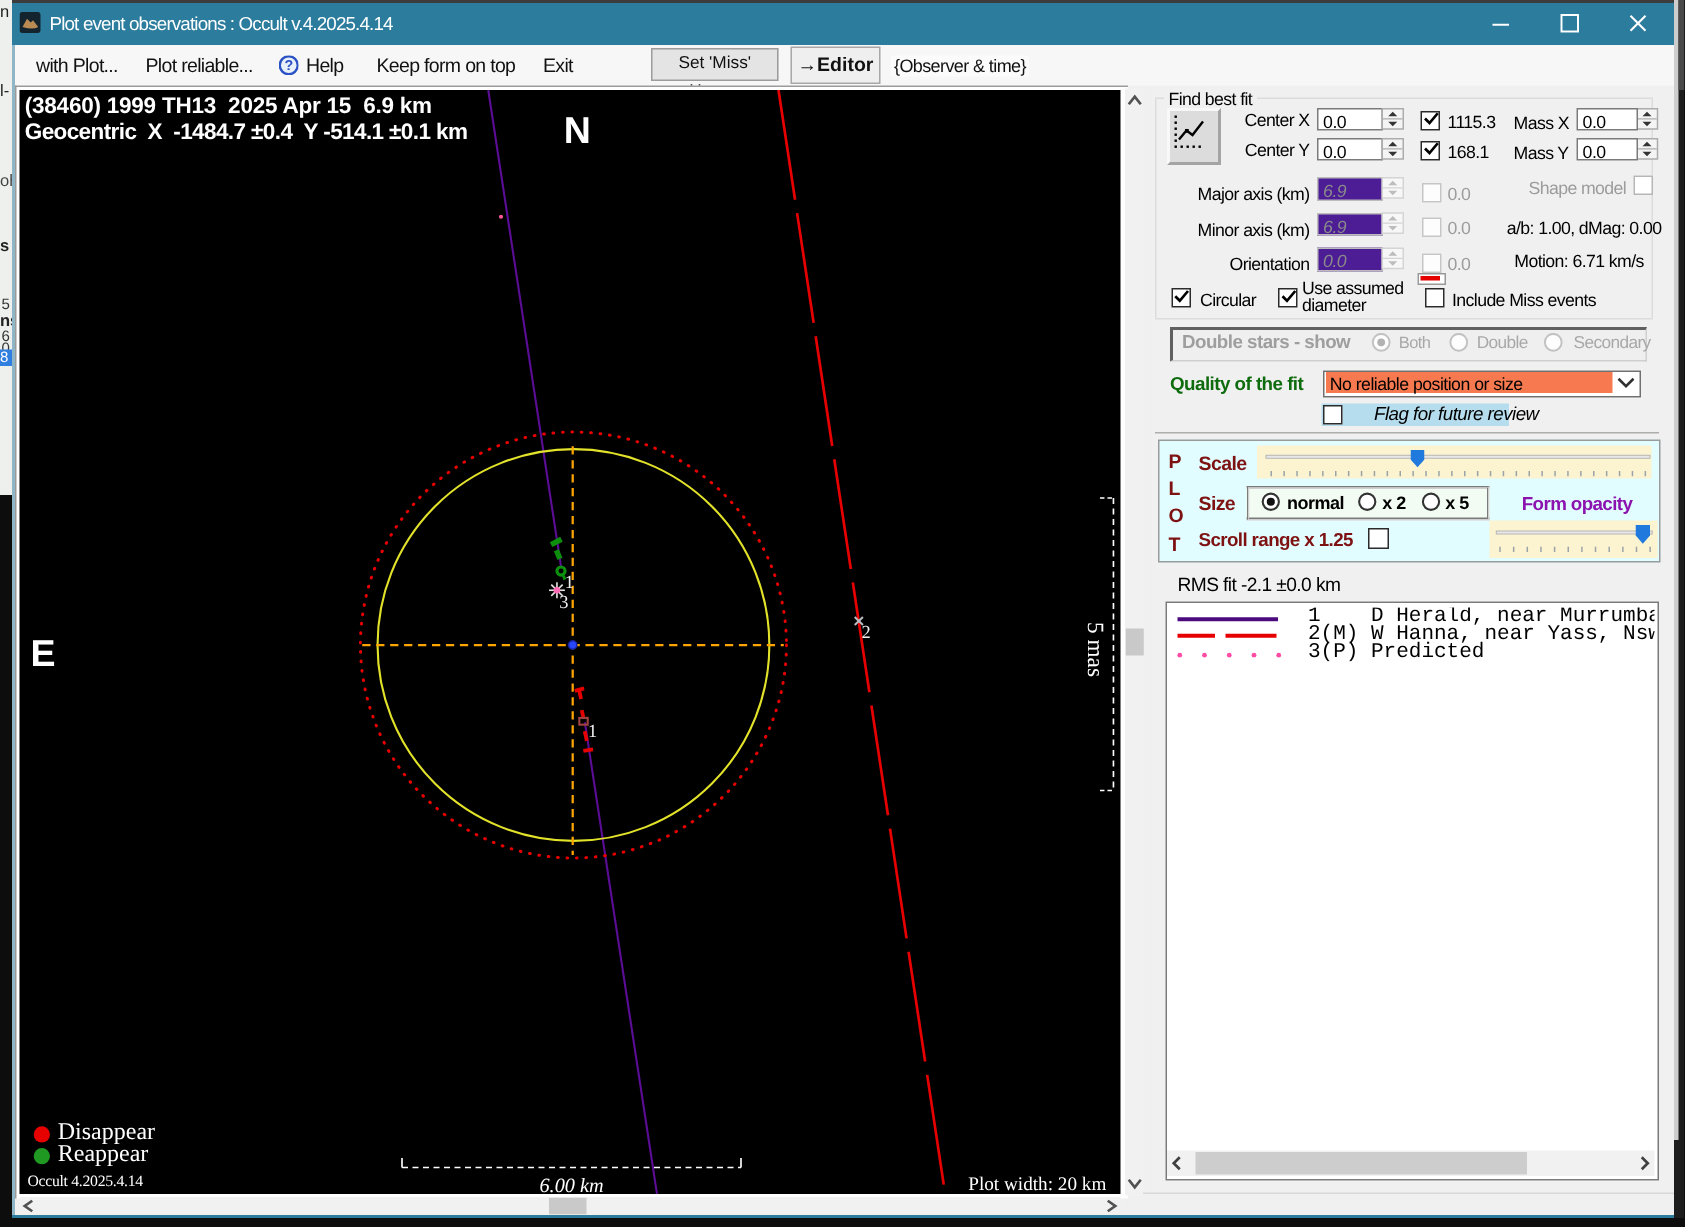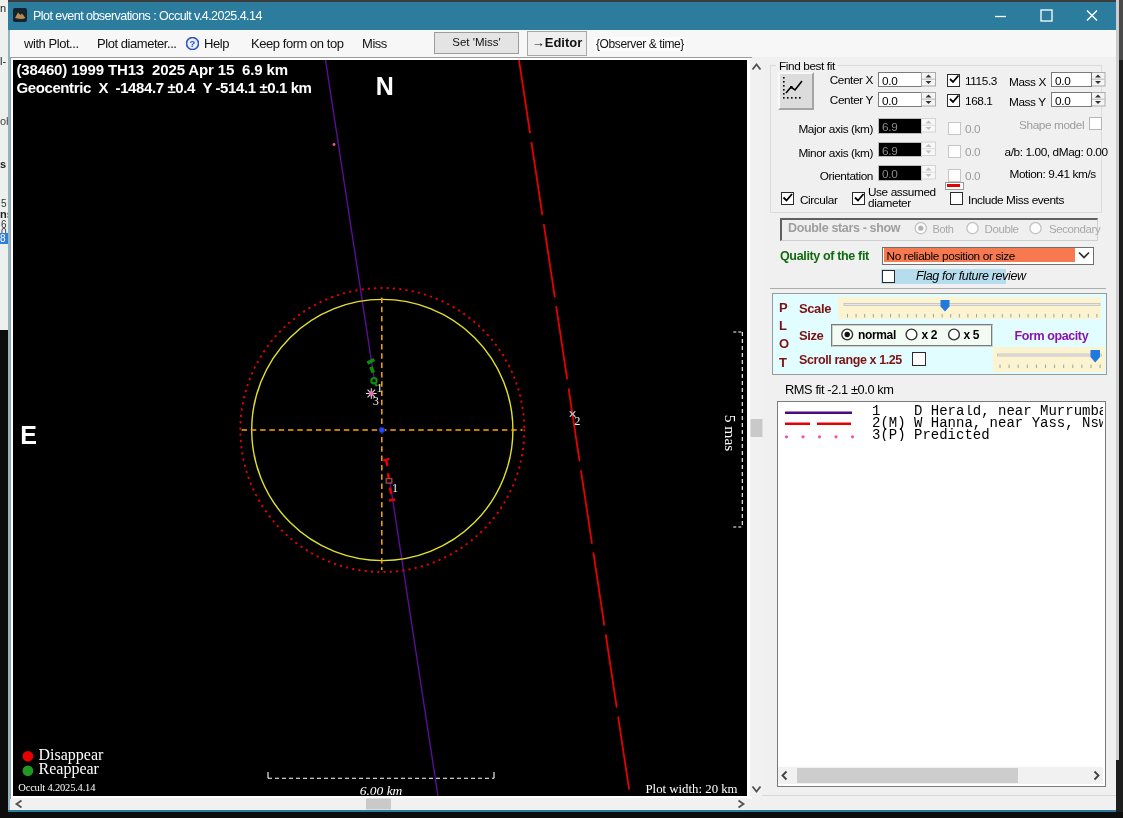--- a/index.html
+++ b/index.html
@@ -3,22 +3,22 @@
 <meta charset="utf-8">
 <style>
   html,body{margin:0;padding:0;}
   body{width:1123px;height:818px;position:relative;overflow:hidden;background:#141414;
        font-family:"Liberation Sans",sans-serif;}
   .abs{position:absolute;}
   .lbl{position:absolute;white-space:nowrap;font-size:11.8px;letter-spacing:-0.4px;color:#000;}
   .rlbl{position:absolute;white-space:nowrap;font-size:11.8px;letter-spacing:-0.4px;color:#000;text-align:right;}
   .field{position:absolute;background:#fff;border:1px solid #7a7a7a;font-size:11.8px;letter-spacing:-0.3px;
          padding:1px 0 0 3px;color:#000;}
-  .dfield{position:absolute;background:#000000;border:1px solid #bcbcbc;font-size:11.8px;letter-spacing:-0.3px;
-          padding:1px 0 0 3px;color:#8a8a8a;}
+  .dfield{position:absolute;background:#4c1d95;border:1px solid #bcbcbc;font-size:11.8px;letter-spacing:-0.3px;
+          padding:1px 0 0 3px;color:#8a8a8a;font-style:italic;}
   .cb{position:absolute;width:11px;height:11px;background:#fff;border:1.5px solid #2b2b2b;}
   .dcb{position:absolute;width:11px;height:11px;background:#fdfdfd;border:1.5px solid #c6c6c6;}
 </style>
 </head>
 <body>
 
 <div class="abs" style="left:0;top:0;width:8px;height:330px;background:#eef0ee;"></div>
 <div class="abs" style="left:0;top:330px;width:8px;height:488px;background:#0d0d0d;"></div>
 <div class="abs" style="left:0;top:2px;width:7px;height:12px;font-size:11px;color:#222;">n</div>
 <div class="abs" style="left:0;top:55px;width:7px;height:12px;font-size:11px;color:#222;">l-</div>
@@ -48,28 +48,28 @@
 
 <svg class="abs" style="left:990px;top:2px;" width="115" height="28" viewBox="0 0 115 28">
   <line x1="5" y1="14.5" x2="16" y2="14.5" stroke="#fff" stroke-width="1.3"></line>
   <rect x="51" y="8" width="11" height="11" fill="none" stroke="#fff" stroke-width="1.3"></rect>
   <line x1="97" y1="8.5" x2="107" y2="18.5" stroke="#fff" stroke-width="1.4"></line>
   <line x1="107" y1="8.5" x2="97" y2="18.5" stroke="#fff" stroke-width="1.4"></line>
 </svg>
 
 <div class="abs" style="left:8px;top:30px;width:1108px;height:27px;background:#f7f7f7;"></div>
 <div class="abs" style="left:24px;top:36px;font-size:13px;letter-spacing:-0.45px;color:#111;">with Plot...</div>
-<div class="abs" style="left:97px;top:36px;font-size:13px;letter-spacing:-0.45px;color:#111;">Plot diameter...</div>
+<div class="abs" style="left:97px;top:36px;font-size:13px;letter-spacing:-0.45px;color:#111;">Plot reliable...</div>
 <svg class="abs" style="left:186px;top:37px;" width="13" height="13" viewBox="0 0 13 13">
   <circle cx="6.5" cy="6.5" r="6" fill="#e8f0fb" stroke="#2b52c4" stroke-width="1.6"></circle>
   <text x="6.5" y="9.8" font-size="9.5" font-weight="bold" fill="#2b52c4" text-anchor="middle" font-family="Liberation Sans,sans-serif">?</text>
 </svg>
 <div class="abs" style="left:204px;top:36px;font-size:13px;letter-spacing:-0.45px;color:#111;">Help</div>
 <div class="abs" style="left:251px;top:36px;font-size:13px;letter-spacing:-0.45px;color:#111;">Keep form on top</div>
-<div class="abs" style="left:362px;top:36px;font-size:13px;letter-spacing:-0.45px;color:#111;">Miss</div>
+<div class="abs" style="left:362px;top:36px;font-size:13px;letter-spacing:-0.45px;color:#111;">Exit</div>
 <div class="abs" style="left:434px;top:32px;width:83px;height:20px;background:#e4e4e4;border:1px solid #9c9c9c;
      font-size:11.5px;color:#111;text-align:center;line-height:19px;">Set 'Miss' Hanna</div>
 <div class="abs" style="left:527px;top:31px;width:58px;height:23px;background:#efefef;border:1px solid #a8a8a8;
      font-size:13px;font-weight:bold;color:#111;text-align:center;line-height:22px;">→Editor</div>
 <div class="abs" style="left:594px;top:37px;font-size:12px;letter-spacing:-0.4px;color:#111;background:#fbfbfb;padding:0 2px;">{Observer &amp; time}</div>
 
 <div class="abs" style="left:8px;top:30px;width:1.5px;height:780px;background:#8fb6c6;"></div>
 
 <div class="abs" style="left:10px;top:57px;width:741px;height:741px;background:#fff;border-top:1px solid #9a9a9a;border-left:1px solid #9a9a9a;"></div>
 <div class="abs" style="left:13px;top:60px;width:734px;height:736px;background:#000;"></div>
@@ -222,21 +222,21 @@
 <div class="lbl" style="left:965px;top:145px;color:#9c9c9c;">0.0</div>
 <div class="lbl" style="left:965px;top:168.5px;color:#9c9c9c;">0.0</div>
 
 <div class="lbl" style="left:1009px;top:74.5px;">Mass X</div>
 <div class="field" style="left:1051px;top:71.5px;width:36px;height:12.5px;">0.0</div>
 <div class="lbl" style="left:1009px;top:94.5px;">Mass Y</div>
 <div class="field" style="left:1051px;top:91.5px;width:36px;height:12.5px;">0.0</div>
 <div class="lbl" style="left:1019px;top:118px;color:#9c9c9c;">Shape model</div>
 <div class="cb" style="left:1089px;top:117px;border-color:#b6b6b6;"></div>
 <div class="lbl" style="left:1004.5px;top:145px;">a/b: 1.00, dMag: 0.00</div>
-<div class="lbl" style="left:1009.5px;top:166.5px;">Motion: 9.41 km/s</div>
+<div class="lbl" style="left:1009.5px;top:166.5px;">Motion: 6.71 km/s</div>
 
 <div class="abs" style="left:944.5px;top:182px;width:17px;height:6px;background:#fff;border:1px solid #999;"></div>
 <div class="abs" style="left:947px;top:184px;width:13px;height:2.5px;background:#e60000;"></div>
 
 <div class="cb" style="left:780.5px;top:192px;"></div>
 <div class="lbl" style="left:800px;top:193px;">Circular</div>
 <div class="cb" style="left:852px;top:192px;"></div>
 <div class="lbl" style="left:868px;top:187px;line-height:10.8px;">Use assumed<br>diameter</div>
 <div class="cb" style="left:950px;top:191.5px;"></div>
 <div class="lbl" style="left:968px;top:192.5px;">Include Miss events</div>

